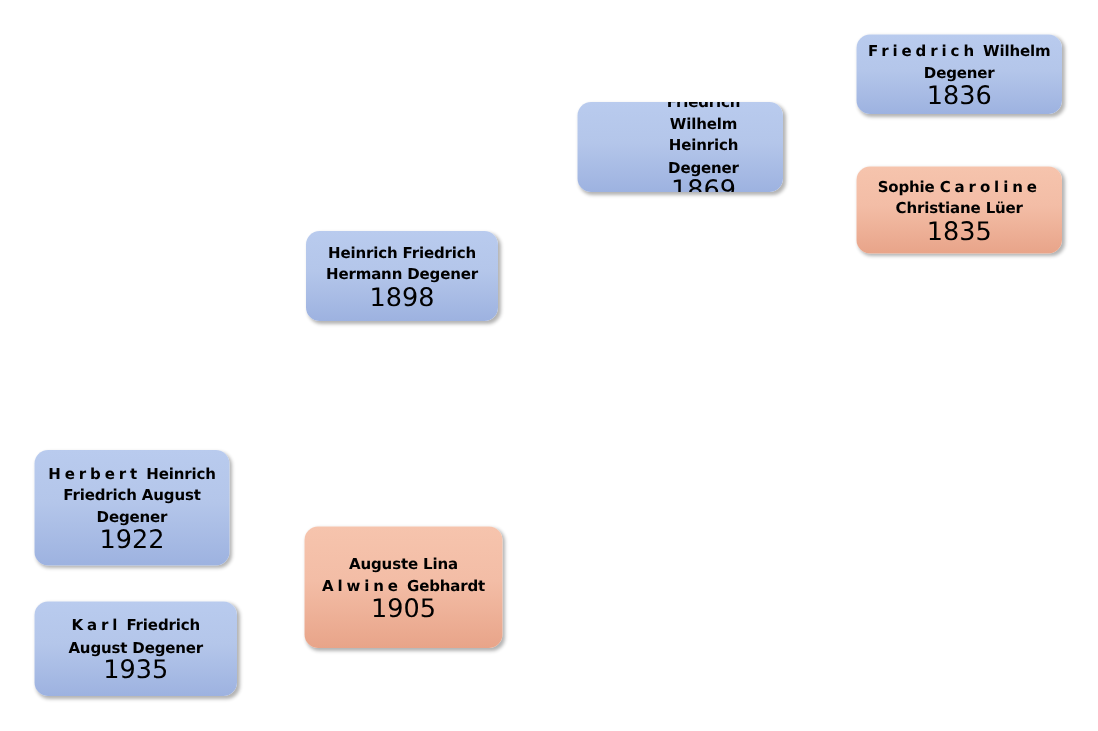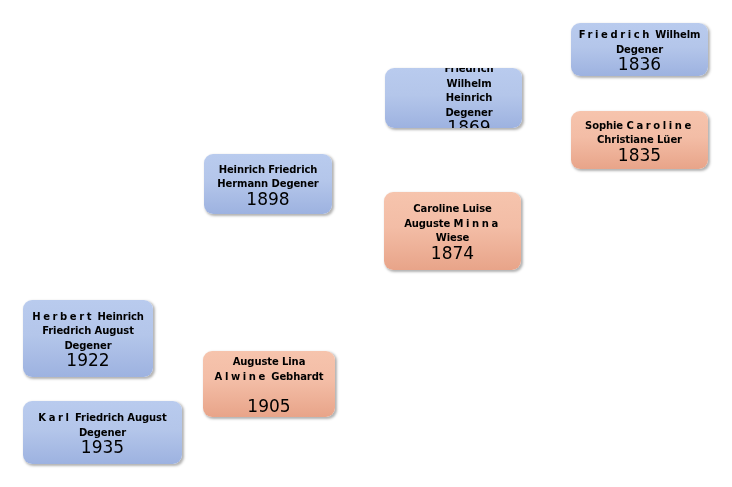--- a/index.html
+++ b/index.html
@@ -69,29 +69,25 @@
       <div class="person-year">1869</div>
     </div>
     <div class="person-box male" style="left: 571px; top: 23px; width: 137px; height: 53px;">
       <div class="person-name"><span class="rufname">Friedrich</span><span> Wilhelm Degener</span></div>
       <div class="person-year">1836</div>
     </div>
     <div class="person-box female" style="left: 571px; top: 111px; width: 137px; height: 58px;">
       <div class="person-name"><span>Sophie </span><span class="rufname">Caroline</span><span> Christiane Lüer</span></div>
       <div class="person-year">1835</div>
     </div>
-    <div class="person-box female" style="left: 384px; top: 192px; width: 137px; height: 78px;">
-      <div class="person-name"><span>Caroline Luise Auguste </span><span class="rufname">Minna</span><span> Wiese</span></div>
-      <div class="person-year">1874</div>
-    </div>
     <div class="person-box male" style="left: 23px; top: 300px; width: 130px; height: 77px;">
       <div class="person-name"><span class="rufname">Herbert</span><span> Heinrich Friedrich August Degener</span></div>
       <div class="person-year">1922</div>
     </div>
-    <div class="person-box male" style="left: 23px; top: 401px; width: 159px; height: 63px;">
+    <div class="person-box male" style="left: 23px; top: 401px; width: 135px; height: 63px;">
       <div class="person-name"><span class="rufname">Karl</span><span> Friedrich August Degener</span></div>
       <div class="person-year">1935</div>
     </div>
-    <div class="person-box female" style="left: 203px; top: 351px; width: 132px; height: 66px; justify-content: space-between;">
+    <div class="person-box female" style="left: 203px; top: 351px; width: 132px; height: 81px;">
       <div class="person-name"><span>Auguste Lina </span><span class="rufname">Alwine</span><span> Gebhardt</span></div>
       <div class="person-year">1905</div>
     </div>
   </div>
 
 </body></html>

